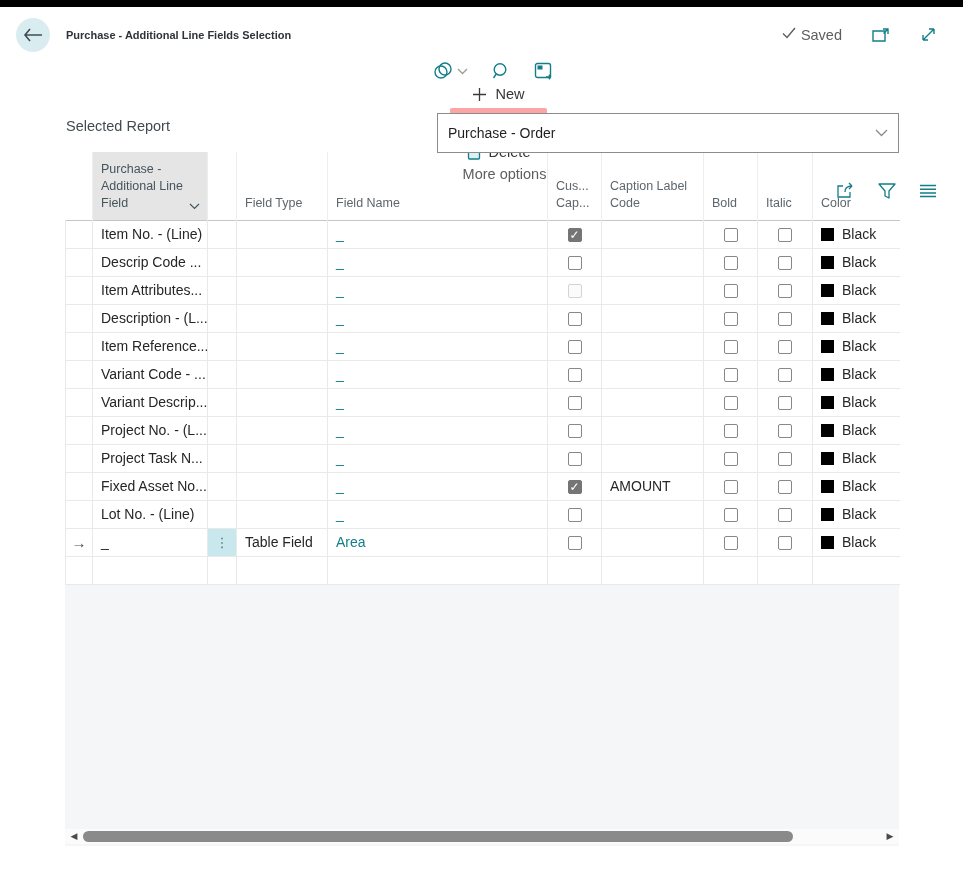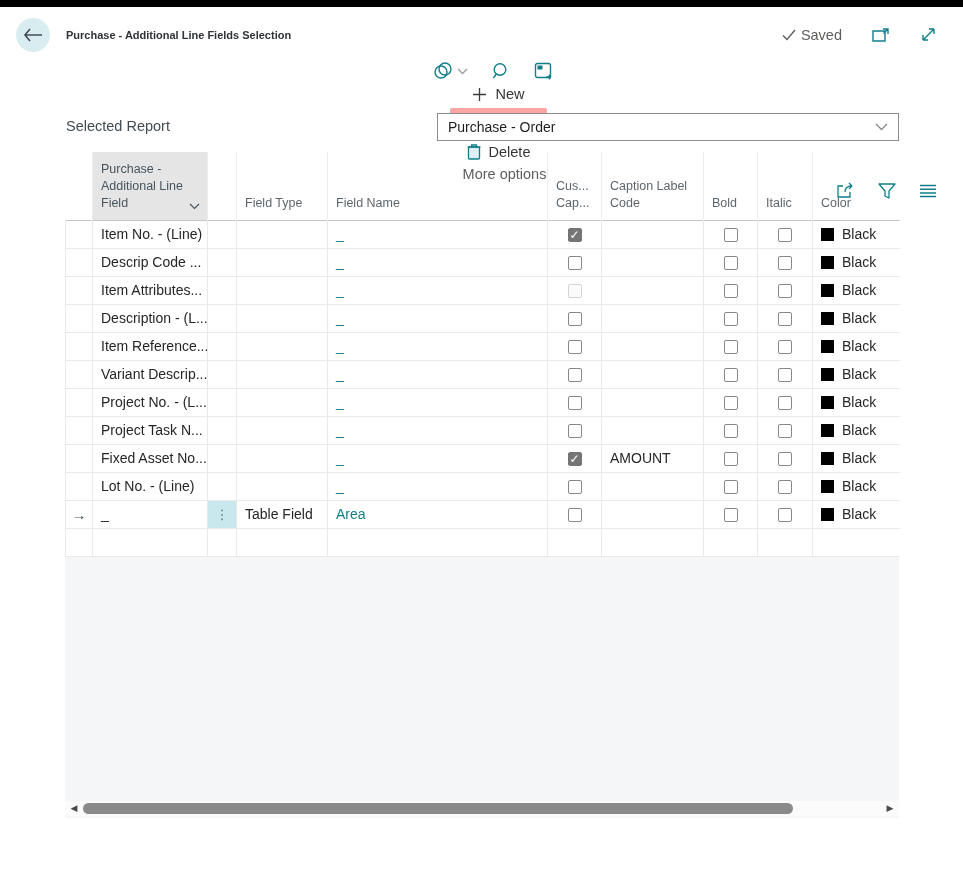--- a/index.html
+++ b/index.html
@@ -6,37 +6,37 @@
   html,body { width: 963px; background:#fff; font-family:"Liberation Sans", sans-serif; color:#2a2a2a; }
   .app { position:relative; width:963px; height:871px; background:#fff; overflow:hidden; }
 
   .top-strip { height:7px; background:#000; }
 
   
   .titlebar { height:55px; display:flex; align-items:center; padding:0 26px 0 16px; background:#fff; }
   .back-btn { width:34px; height:34px; border-radius:50%; background:#d9edf0; display:flex; align-items:center; justify-content:center; margin-right:16px; cursor:pointer; flex:0 0 auto; }
   .page-title { font-size:11px; font-weight:700; color:#2f3337; }
   .titlebar-right { margin-left:auto; display:flex; align-items:center; gap:30px; }
-  .saved { display:flex; align-items:center; gap:5px; color:#605e5c; font-size:14.5px; }
+  .saved { display:flex; align-items:flex-start; gap:5px; color:#605e5c; font-size:14.5px; }
   .icon-btn { display:flex; align-items:center; justify-content:center; cursor:pointer; background:none; border:none; padding:0; }
 
   
   .toolbar { height:42px; display:flex; align-items:center; padding:0 26px 0 72px;flex-direction:column; }
   .tb-group { display:flex; align-items:center; }
   .tb-icon { display:flex; align-items:center; gap:2px; margin-right:24px; cursor:pointer; }
   .tb-divider { width:1px; height:26px; background:#d8d8d8; margin:0 16px 0 8px; }
   .tb-action { display:flex; align-items:center; gap:8px; font-size:14.5px; color:#353535; padding:6px 10px; margin-right:12px; cursor:pointer; border-radius:2px; white-space:nowrap; }
   .tb-action.selected { background:#fca5a5; }
   .tb-more { font-size:14.5px; color:#605e5c; cursor:pointer; white-space:nowrap; }
   .tb-right { margin-left:auto; display:flex; align-items:center; gap:23px; }
 
   
   .report-row { position:relative; height:30px; margin-top:8px; }
   .report-label { position:absolute; left:66px; top:6px; font-size:14.5px; color:#404a50; }
-  .combobox { position:absolute; left:437px; top:1px; width:462px; height:28px; border:1px solid #8c8c8c; background:#fff; display:flex; align-items:center; padding:0 10px; font-size:14px; color:#1f1f1f; cursor:pointer; }
+  .combobox { position:absolute; left:437px; top:1px; width:462px; height:40px; border:1px solid #8c8c8c; background:#fff; display:flex; align-items:center; padding:0 10px; font-size:14px; color:#1f1f1f; cursor:pointer; }
   .combobox .combo-value { flex:1; }
 
   
   .table-wrap { margin:10px 0 0 65px; width:834px; }
   table { border-collapse:collapse; table-layout:fixed; width:834px; }
   thead th { height:68px; vertical-align:bottom; text-align:left; font-weight:400; font-size:12.5px; color:#5d666d; padding:0 6px 8px 8px; border-left:1px solid #ededed; cursor:pointer; }
   thead th:first-child { border-left:none; }
   thead tr { border-bottom:1px solid #c6c6c6; }
   th.field-col { background:#e5e5e5; color:#46545d; position:relative; }
   th .wrap2 { white-space:pre-line; line-height:1.35; display:inline-block; }
@@ -291,20 +291,32 @@
             <td></td>
             <td><span class="link">_</span></td>
             <td class="center"><span class="checkbox"></span></td>
             <td></td>
             <td class="center"><span class="checkbox"></span></td>
             <td class="center"><span class="checkbox"></span></td>
             <td><span class="swatch"></span><span>Black</span></td>
           </tr>
           <tr>
             <td class="sel"></td>
+            <td>Variant Code - ...</td>
+            <td></td>
+            <td></td>
+            <td><span class="link">_</span></td>
+            <td class="center"><span class="checkbox"></span></td>
+            <td></td>
+            <td class="center"><span class="checkbox"></span></td>
+            <td class="center"><span class="checkbox"></span></td>
+            <td><span class="swatch"></span><span>Black</span></td>
+          </tr>
+          <tr>
+            <td class="sel"></td>
             <td>Variant Descrip...</td>
             <td></td>
             <td></td>
             <td><span class="link">_</span></td>
             <td class="center"><span class="checkbox"></span></td>
             <td></td>
             <td class="center"><span class="checkbox"></span></td>
             <td class="center"><span class="checkbox"></span></td>
             <td><span class="swatch"></span><span>Black</span></td>
           </tr>

